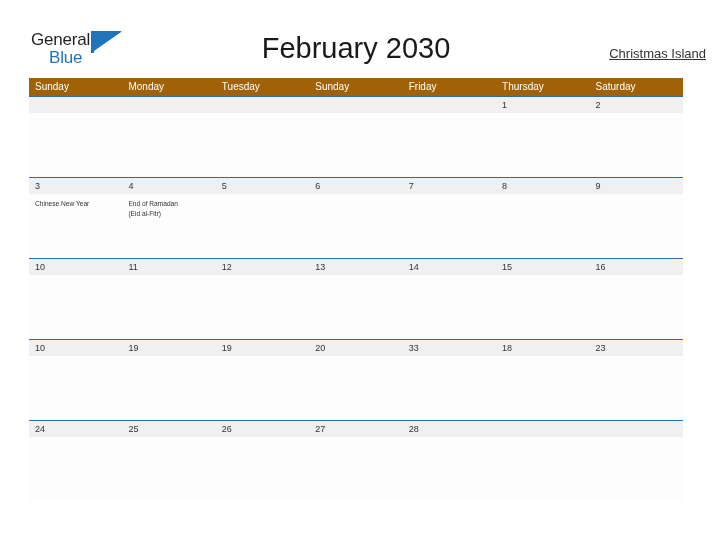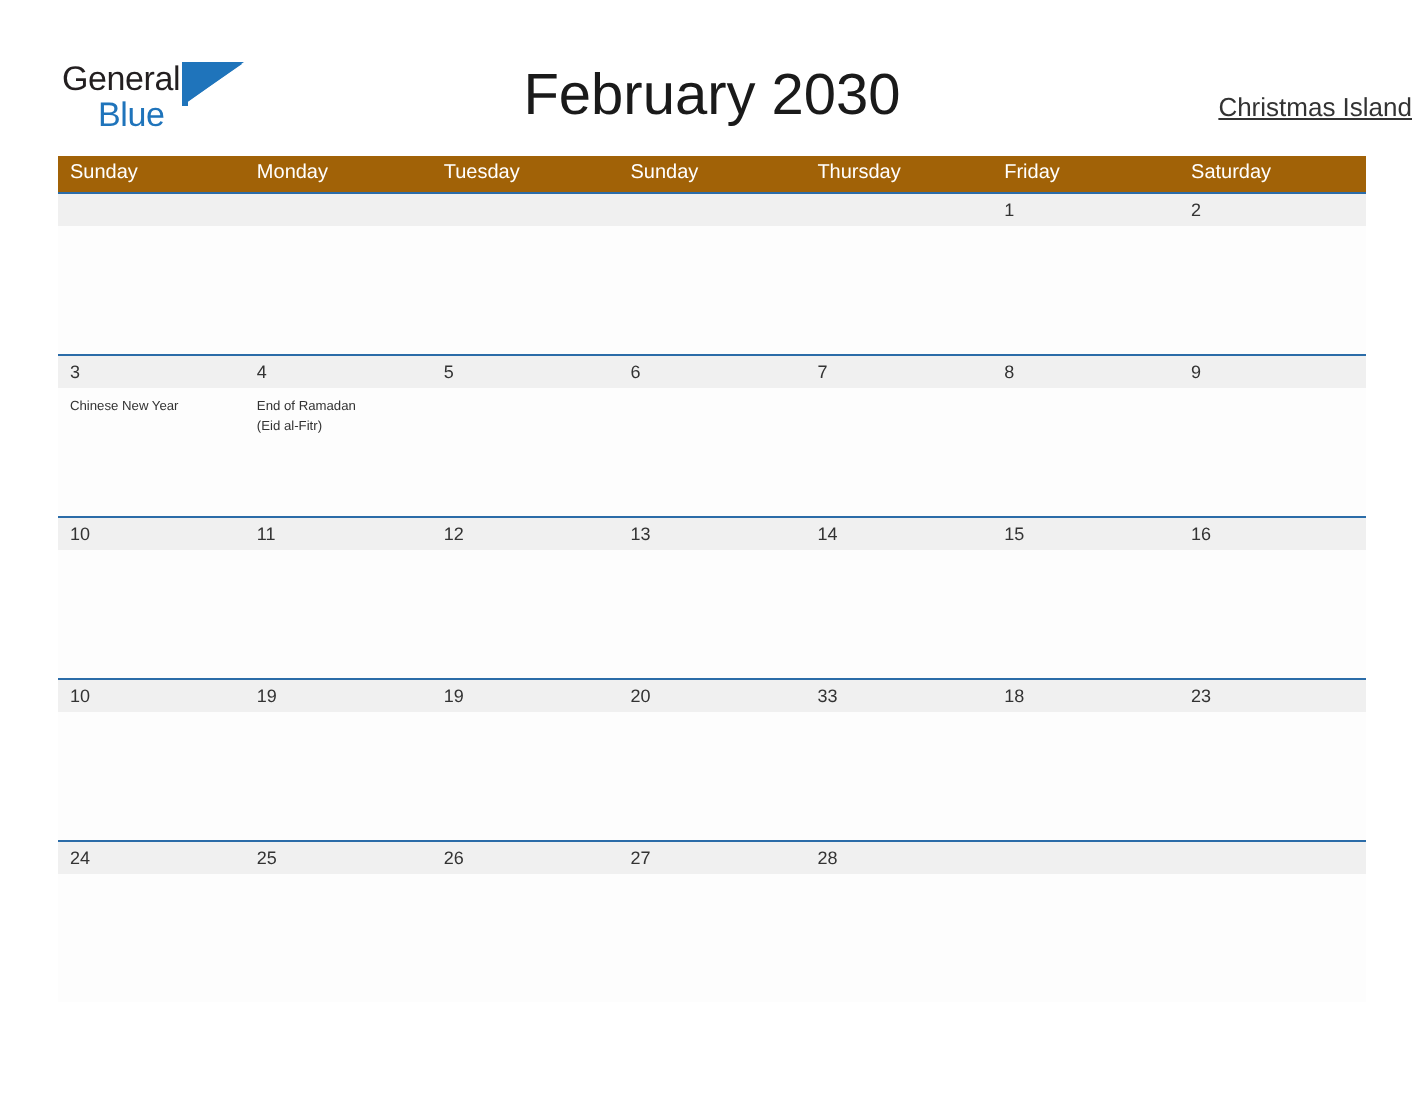--- a/index.html
+++ b/index.html
@@ -197,22 +197,22 @@
 
   </div>
 
   <div class="calendar">
 
     <div class="weekday-row">
       <div class="weekday-cell">Sunday</div>
       <div class="weekday-cell">Monday</div>
       <div class="weekday-cell">Tuesday</div>
       <div class="weekday-cell">Sunday</div>
+      <div class="weekday-cell">Friday</div>
       <div class="weekday-cell">Thursday</div>
-      <div class="weekday-cell">Friday</div>
       <div class="weekday-cell">Saturday</div>
     </div>
 
     <div id="weeks-container">
         <div class="week-row first">
           <div class="week-sep"></div>
           <div class="date-band">
             <div class="date-cell empty"></div>
             <div class="date-cell empty"></div>
             <div class="date-cell empty"></div>

